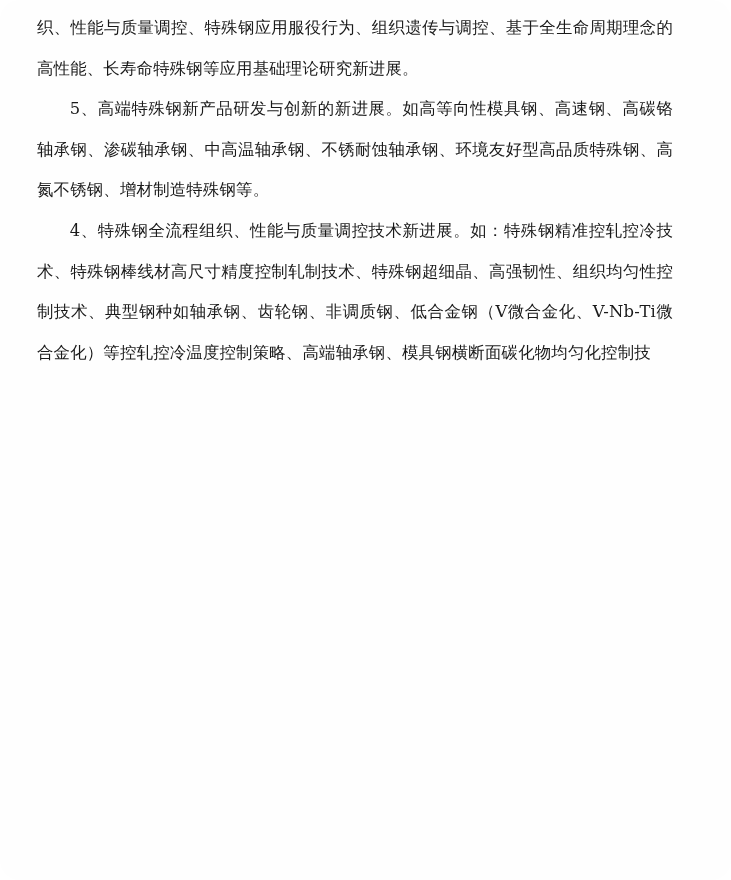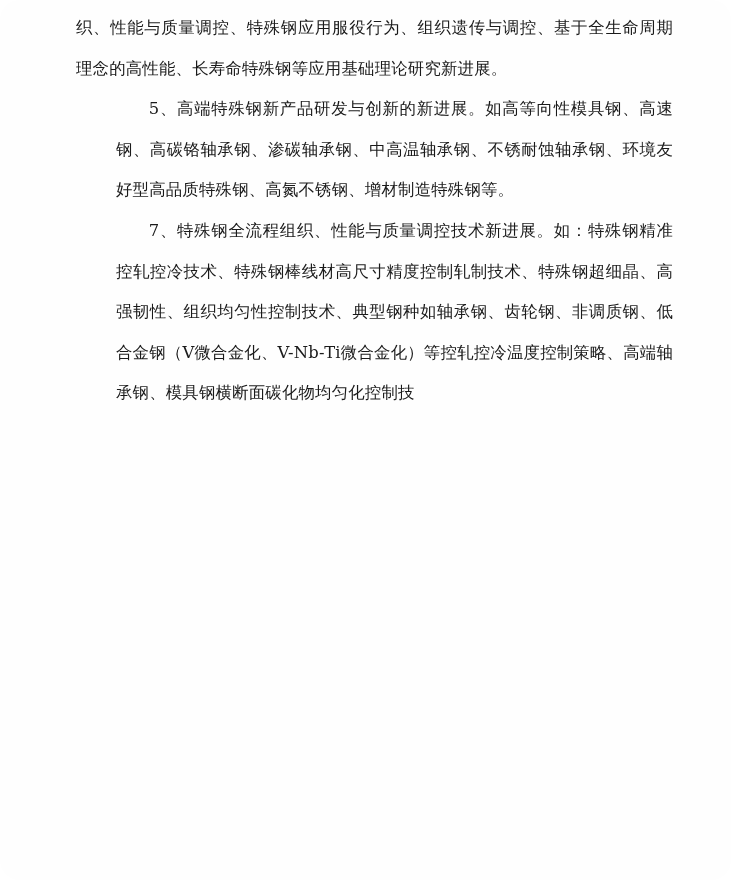--- a/index.html
+++ b/index.html
@@ -12,45 +12,44 @@
     height: 880px;
     overflow: hidden;
     font-family: "DejaVu Serif", "Liberation Serif", serif;
     color: #1a1a1a;
   }
   #page {
     position: relative;
     width: 731px;
     height: 880px;
     box-sizing: border-box;
-    padding: 8px 58px 0 76px;
+    padding: 8px 58px 0 37px;
     background: #fefefe;
     border-radius: 20px;
   }
   .doc-body {
     font-size: 16.4px;
     line-height: 40.6px;
     text-align: justify;
     text-justify: inter-ideograph;
     letter-spacing: 0.2px;
   }
   p.para {
     margin: 0;
     text-indent: 0;
   }
   p.indent2 {
     text-indent: 2em;
-    margin-left: 40px;
   }
   .doc-body p {
     word-break: break-all;
   }
 </style>
 </head>
 <body>
 
 <div id="page">
   <div class="doc-body">
     <p class="para">织、性能与质量调控、特殊钢应用服役行为、组织遗传与调控、基于全生命周期理念的高性能、长寿命特殊钢等应用基础理论研究新进展。</p>
     <p class="para indent2">5、高端特殊钢新产品研发与创新的新进展。如高等向性模具钢、高速钢、高碳铬轴承钢、渗碳轴承钢、中高温轴承钢、不锈耐蚀轴承钢、环境友好型高品质特殊钢、高氮不锈钢、增材制造特殊钢等。</p>
-    <p class="para indent2">7、特殊钢全流程组织、性能与质量调控技术新进展。如：特殊钢精准控轧控冷技术、特殊钢棒线材高尺寸精度控制轧制技术、特殊钢超细晶、高强韧性、组织均匀性控制技术、典型钢种如轴承钢、齿轮钢、非调质钢、低合金钢（V微合金化、V-Nb-Ti微合金化）等控轧控冷温度控制策略、高端轴承钢、模具钢横断面碳化物均匀化控制技</p>
+    <p class="para indent2">4、特殊钢全流程组织、性能与质量调控技术新进展。如：特殊钢精准控轧控冷技术、特殊钢棒线材高尺寸精度控制轧制技术、特殊钢超细晶、高强韧性、组织均匀性控制技术、典型钢种如轴承钢、齿轮钢、非调质钢、低合金钢（V微合金化、V-Nb-Ti微合金化）等控轧控冷温度控制策略、高端轴承钢、模具钢横断面碳化物均匀化控制技</p>
   </div>
 </div>
 
 </body></html>

